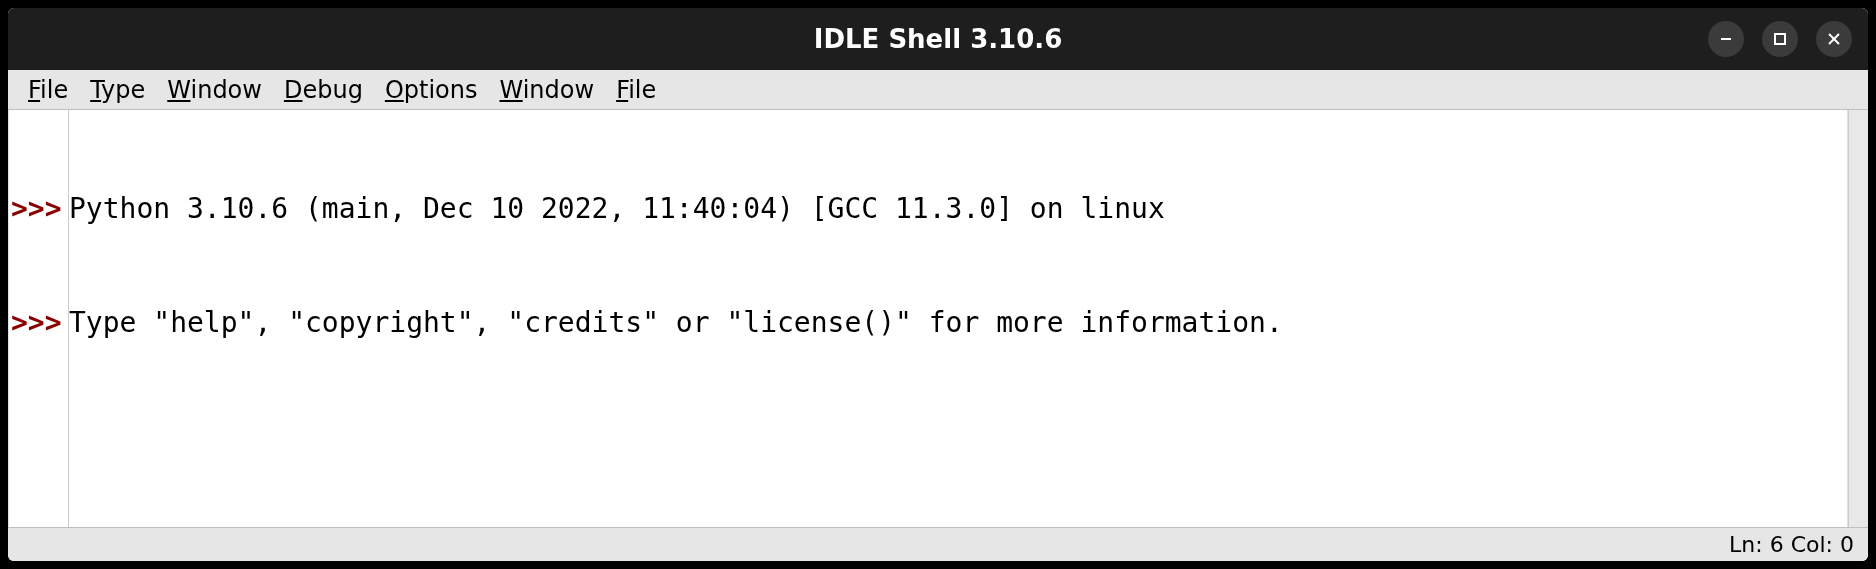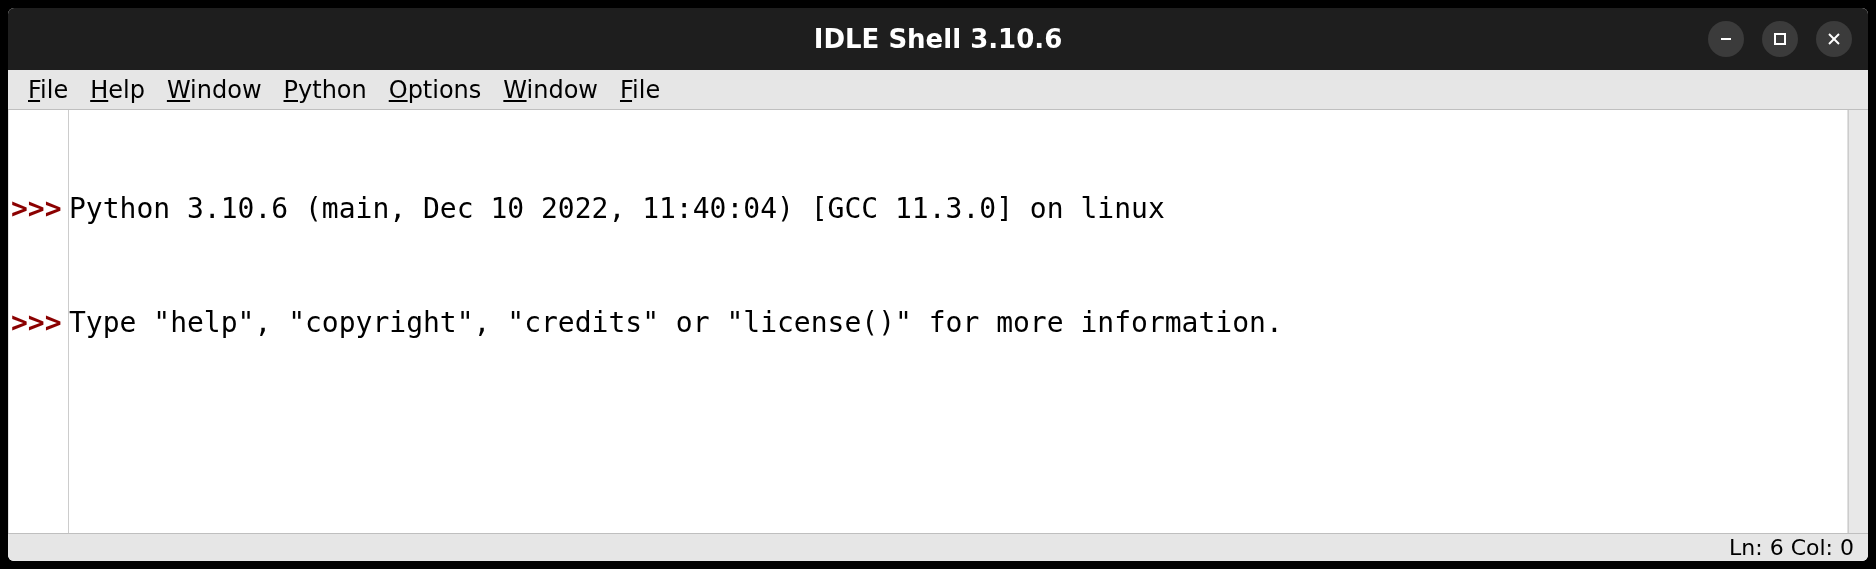--- a/index.html
+++ b/index.html
@@ -104,21 +104,21 @@
     }
     .code-line { height: 38px; display: block; }
     .scrollbar-right {
       width: 20px;
       background: #e8e8e8;
       border-left: 1px solid #ccc;
     }
     .statusbar {
       background: #e6e6e6;
       border-top: 1px solid #bfbfbf;
-      height: 28px;
+      height: 34px;
       display: flex;
       align-items: center;
       justify-content: flex-end;
       padding: 0 14px;
       font-size: 22px;
       color: #000;
     }
   </style>
 </head>
 <body>
@@ -142,23 +142,23 @@
         <svg viewBox="0 0 16 16">
             <line x1="3" y1="3" x2="13" y2="13"></line>
             <line x1="13" y1="3" x2="3" y2="13"></line>
           </svg>
       </div>
     </div>
   </div>
 
   <div class="menubar">
     <span class="menu-item underline-first">File</span>
-    <span class="menu-item underline-first">Help</span>
+    <span class="menu-item underline-first">Type</span>
     <span class="menu-item underline-first">Window</span>
-    <span class="menu-item underline-first">Python</span>
+    <span class="menu-item underline-first">Debug</span>
     <span class="menu-item underline-first">Options</span>
     <span class="menu-item underline-first">Window</span>
     <span class="menu-item underline-first">File</span>
   </div>
 
   <div class="content-area">
     <div class="gutter">
       <span></span>
       <span></span>
       <span>&gt;&gt;&gt;</span>

